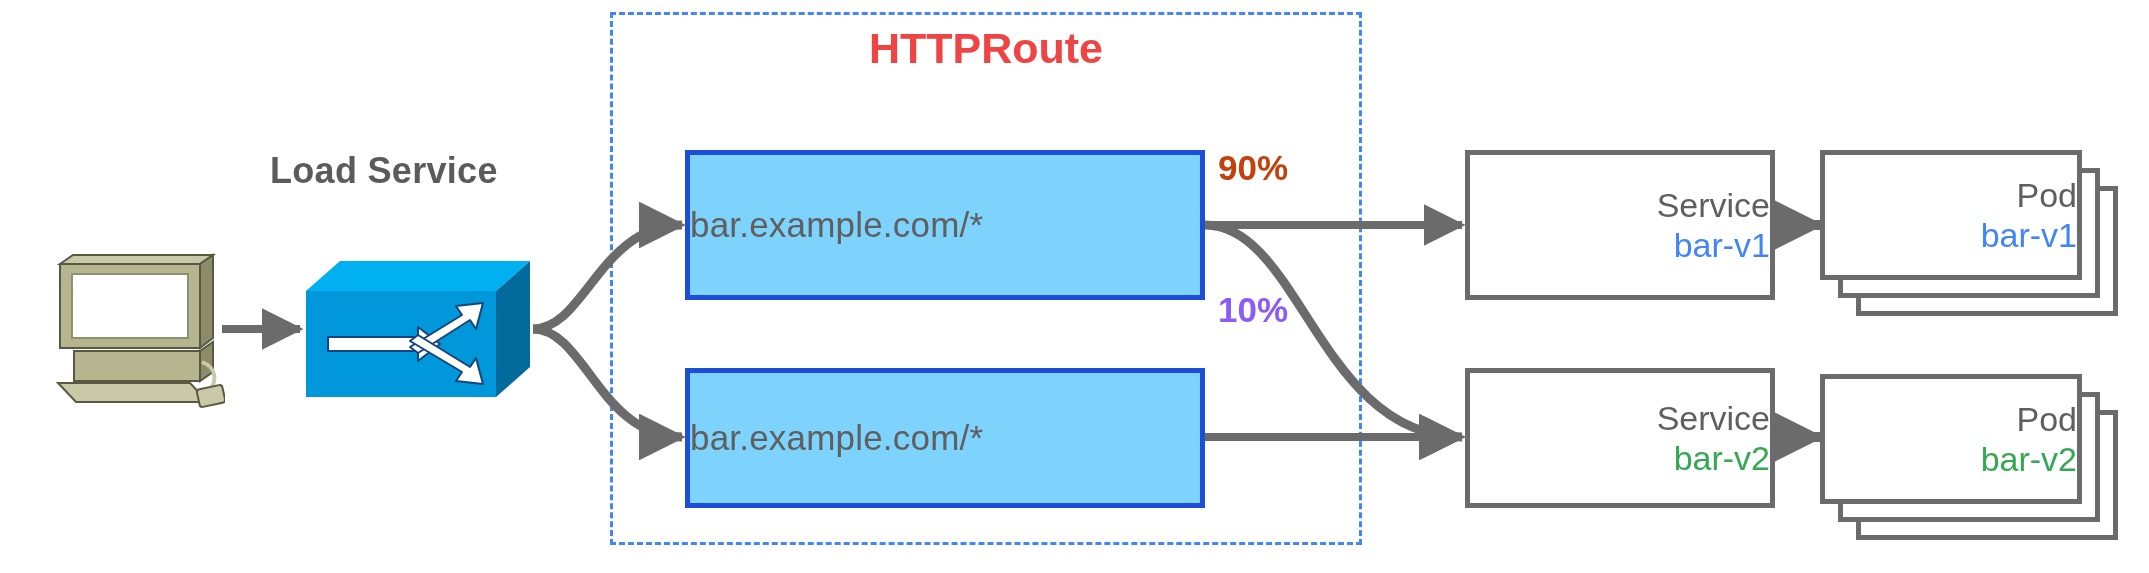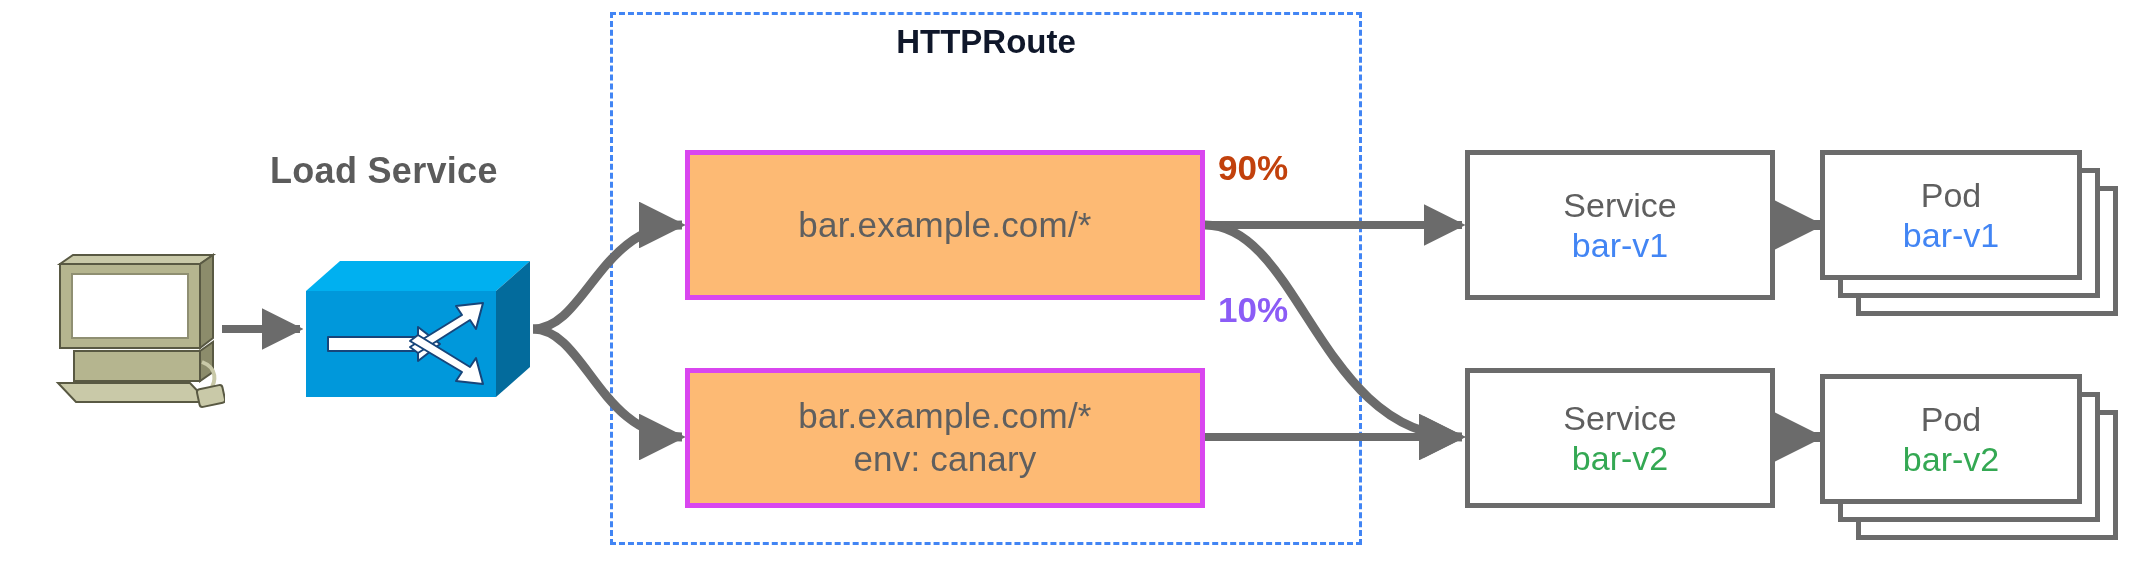--- a/index.html
+++ b/index.html
@@ -1,31 +1,31 @@
 <!DOCTYPE html>
 <html><head>
 <meta charset="utf-8">
 <style>
   html,body{margin:0;padding:0;background:#ffffff;}
   body{width:2149px;height:573px;font-family:"Liberation Sans",sans-serif;overflow:hidden;}
   #stage{position:relative;width:2149px;height:573px;background:#fff;}
   #wires{position:absolute;left:0;top:0;width:2149px;height:573px;}
   .node{position:absolute;box-sizing:border-box;}
-  .rbox{border:5px solid #d946ef;background:#fdba74;display:flex;flex-direction:column;
-        align-items:center;justify-content:center;color:#5f5f5f;}
+  .rbox{border:5px solid #1d4ed8;background:#7dd3fc;display:flex;flex-direction:column;
+        align-items:flex-start;justify-content:center;color:#5f5f5f;}
   .rbox .ln{font-size:35px;line-height:1.22;letter-spacing:.2px;white-space:nowrap;}
   .kbox{border:5px solid #6b6b6b;background:#fff;display:flex;flex-direction:column;
-        align-items:center;justify-content:center;}
+        align-items:flex-end;justify-content:center;}
   .kbox .ttl{font-size:34px;color:#5f5f5f;line-height:1.18;}
   .kbox .nm{font-size:34px;font-weight:normal;line-height:1.18;}
   .ghost{border:5px solid #6b6b6b;background:#fff;}
   .lbl{position:absolute;white-space:nowrap;}
   #lb-label{font-size:36px;font-weight:bold;color:#5b5b5b;letter-spacing:.3px;}
-  #route-title{position:absolute;text-align:center;font-size:33px;font-weight:bold;
-               color:#0f172a;line-height:1.22;}
+  #route-title{position:absolute;text-align:center;font-size:43px;font-weight:bold;
+               color:#ef4444;line-height:1.22;}
   #dashbox{position:absolute;border:3px dashed #4285f4;box-sizing:border-box;}
   .pct{position:absolute;font-size:35px;font-weight:bold;white-space:nowrap;}
 </style>
 </head>
 <body>
 
 <div id="stage">
 
   <div id="dashbox" style="left:610px;top:12px;width:752px;height:533px;"></div>
 
@@ -91,21 +91,20 @@
       </g>
     </svg>
   </div>
 
   <div class="node rbox" style="left:685px;top:150px;width:520px;height:150px;">
     <div class="ln">bar.example.com/*</div>
   </div>
 
   <div class="node rbox" style="left:685px;top:368px;width:520px;height:140px;">
     <div class="ln">bar.example.com/*</div>
-    <div class="ln">env: canary</div>
   </div>
 
   <div class="pct" style="left:1218px;top:148px;color:#c2410c;">90%</div>
   <div class="pct" style="left:1218px;top:290px;color:#8b5cf6;">10%</div>
 
   <div class="node kbox" style="left:1465px;top:150px;width:310px;height:150px;">
     <div class="ttl">Service</div>
     <div class="nm" style="color:#4285f4;">bar-v1</div>
   </div>
 

